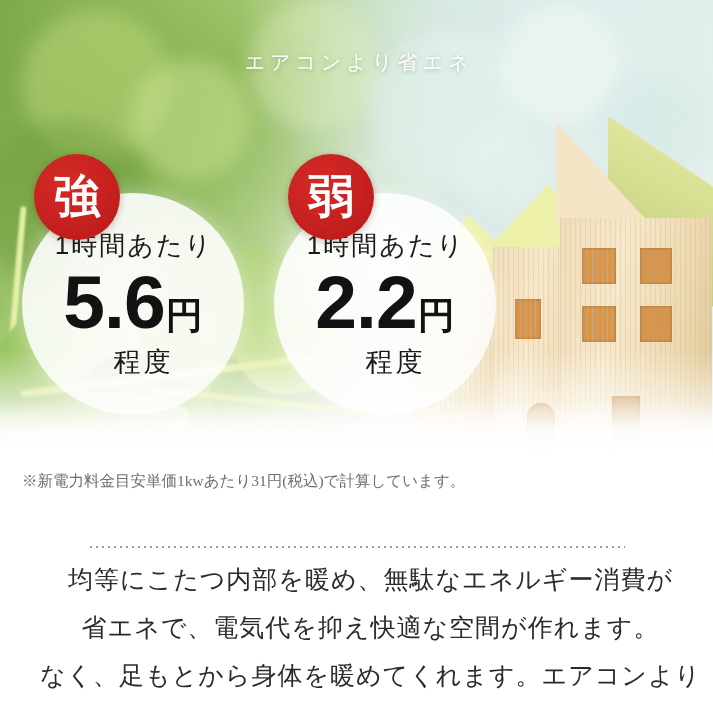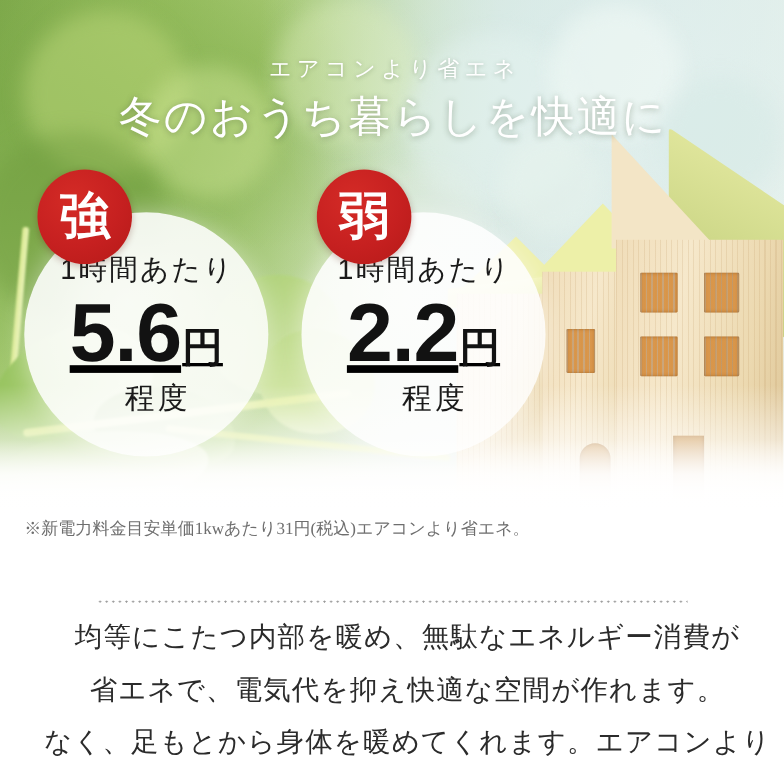--- a/index.html
+++ b/index.html
@@ -209,21 +209,20 @@
     letter-spacing: 2px;
     text-indent: 2px;
     font-family: "Liberation Sans", "DejaVu Sans", sans-serif;
     margin-bottom: 2px;
   }
   .amount-row {
     display: flex;
     align-items: baseline;
     justify-content: flex-end;
     line-height: 1;
-    text-decoration: underline;
   }
   .amount {
     font-size: 75px;
     font-weight: bold;
     color: #121212;
     font-family: "Liberation Sans", "DejaVu Sans", sans-serif;
     letter-spacing: -1px;
   }
   .yen {
     font-size: 37px;
@@ -351,21 +350,20 @@
     <div class="leaf leaf-b"></div>
     <div class="leaf leaf-e"></div>
     <div class="stem stem-a"></div>
     <div class="stem stem-b"></div>
 
     <div class="ground"></div>
     <div class="photo-fade"></div>
   </div>
 
   <div class="subtitle">エアコンより省エネ</div>
-  <div class="headline">冬のおうち暮らしを快適に</div>
 
   <div class="price-circle" id="circle-strong">
     <div class="per-hour">1時間あたり</div>
     <div class="amount-row">
       <span class="amount">5.6</span>
       <span class="yen">円</span>
     </div>
     <div class="approx">程度</div>
   </div>
   <div class="level-badge" id="badge-strong">強</div>
@@ -374,21 +372,21 @@
     <div class="per-hour">1時間あたり</div>
     <div class="amount-row">
       <span class="amount">2.2</span>
       <span class="yen">円</span>
     </div>
     <div class="approx">程度</div>
   </div>
   <div class="level-badge" id="badge-weak">弱</div>
 
   <div class="notes">
-    <div class="note">※新電力料金目安単価1kwあたり31円(税込)エアコンより省エネ。</div>
+    <div class="note">※新電力料金目安単価1kwあたり31円(税込)で計算しています。</div>
   </div>
 
   <div class="divider"></div>
 
   <div class="body-copy">
     <div class="body-line">均等にこたつ内部を暖め、無駄なエネルギー消費が</div>
     <div class="body-line">省エネで、電気代を抑え快適な空間が作れます。</div>
     <div class="body-line">なく、足もとから身体を暖めてくれます。エアコンより</div>
   </div>
 

